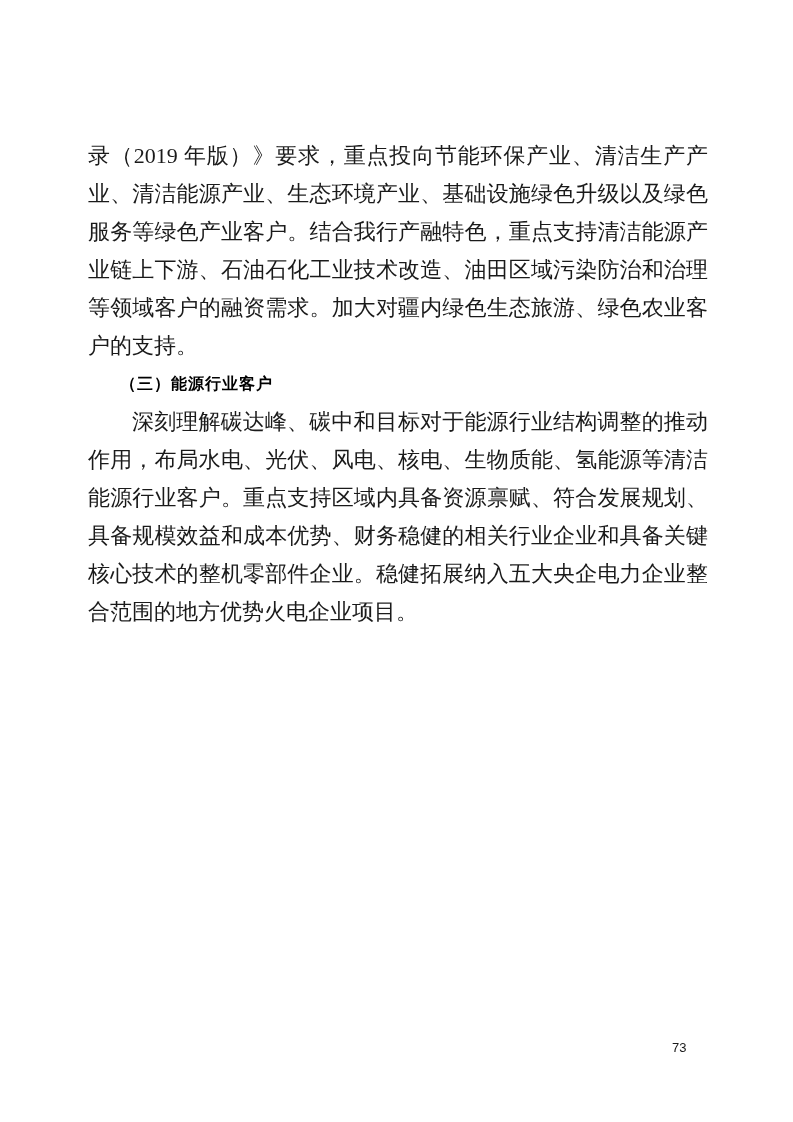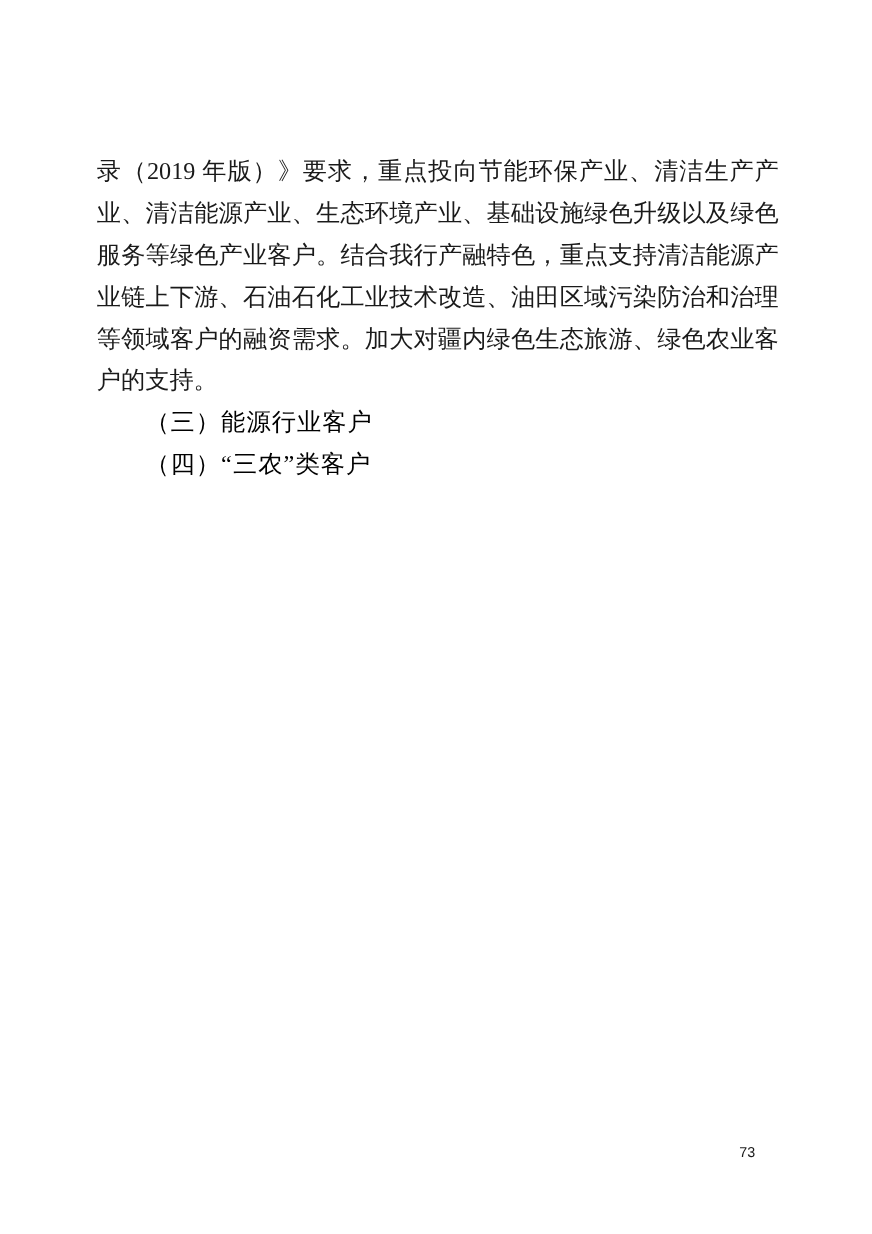--- a/index.html
+++ b/index.html
@@ -30,39 +30,39 @@
     text-align: justify;
     letter-spacing: 0;
     word-break: break-all;
     line-break: anywhere;
   }
   .para.ind {
     text-indent: 2em;
   }
   .heading {
     margin: 0;
-    font-size: 22px;
+    font-size: 16px;
     line-height: 38px;
-    font-weight: normal;
+    font-weight: bold;
     color: #000000;
     text-indent: 2em;
     letter-spacing: 1px;
   }
   .page-number {
     position: absolute;
     left: 672px;
     top: 1040px;
     font-size: 13px;
     color: #1a1a1a;
     font-family: Liberation Sans, sans-serif;
   }
 </style>
 </head>
 <body>
 
 <div class="page">
   <div class="content">
     <p class="para">录（2019 年版）》要求，重点投向节能环保产业、清洁生产产业、清洁能源产业、生态环境产业、基础设施绿色升级以及绿色服务等绿色产业客户。结合我行产融特色，重点支持清洁能源产业链上下游、石油石化工业技术改造、油田区域污染防治和治理等领域客户的融资需求。加大对疆内绿色生态旅游、绿色农业客户的支持。</p>
     <h3 class="heading">（三）能源行业客户</h3>
-    <h3 class="heading">（四）“三农”类客户</h3>
+    <p class="para ind">深刻理解碳达峰、碳中和目标对于能源行业结构调整的推动作用，布局水电、光伏、风电、核电、生物质能、氢能源等清洁能源行业客户。重点支持区域内具备资源禀赋、符合发展规划、具备规模效益和成本优势、财务稳健的相关行业企业和具备关键核心技术的整机零部件企业。稳健拓展纳入五大央企电力企业整合范围的地方优势火电企业项目。</p>
   </div>
   <div class="page-number">73</div>
 </div>
 
 </body></html>

